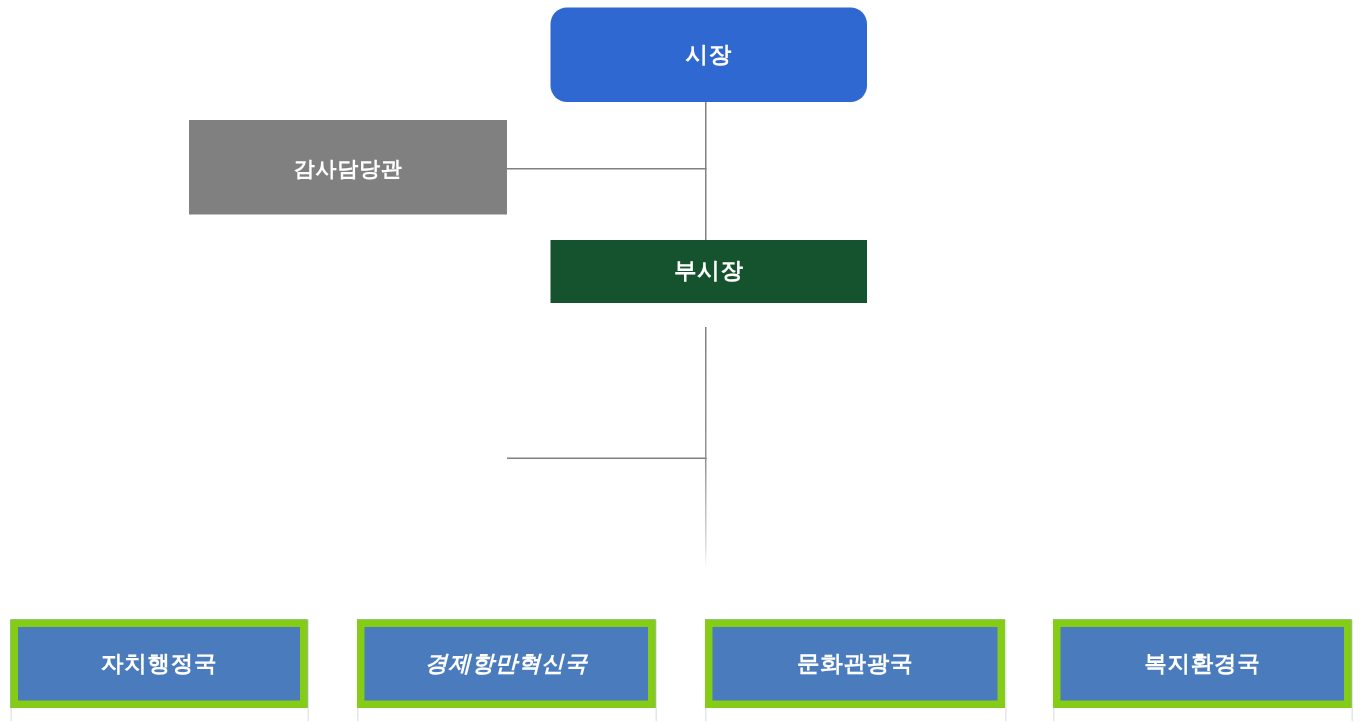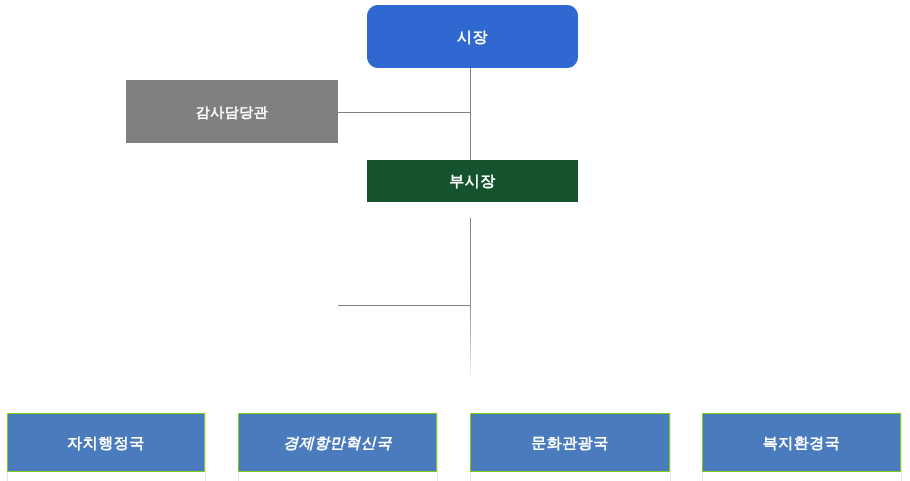--- a/index.html
+++ b/index.html
@@ -62,21 +62,21 @@
     top: 80px;
   }
   .node--audit {
     top: 273px;
   }
   
   .node--bureau {
     top: 413px;
     height: 59px;
     background: #4a7bbd;
-    border: 1px solid #84cc16;
+    border: 5px solid #84cc16;
     font-size: 15px;
   }
   .node--bureau-1 { left: 7px;   width: 198px; }
   .node--bureau-2 { left: 238px; width: 199px; font-style: italic; }
   .node--bureau-3 { left: 470px; width: 200px; }
   .node--bureau-4 { left: 702px; width: 199px; }
 
   
   .rail {
     position: absolute;

